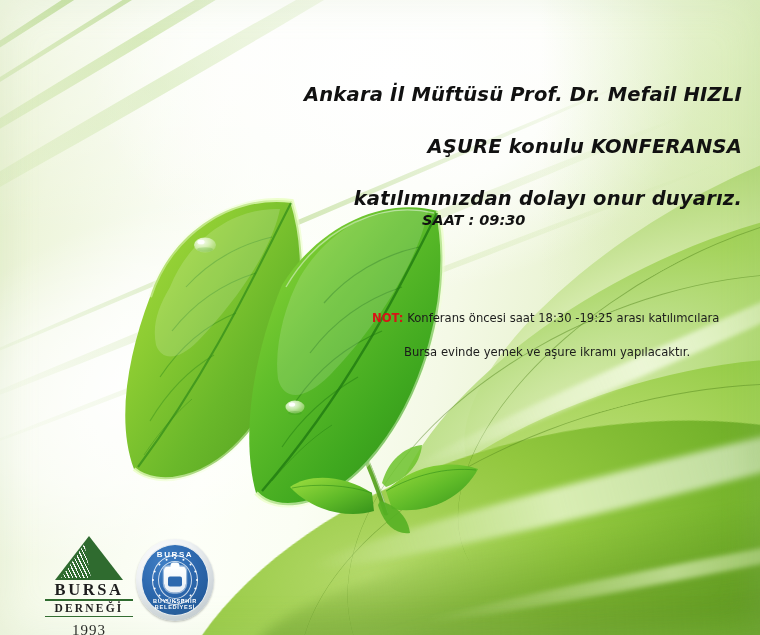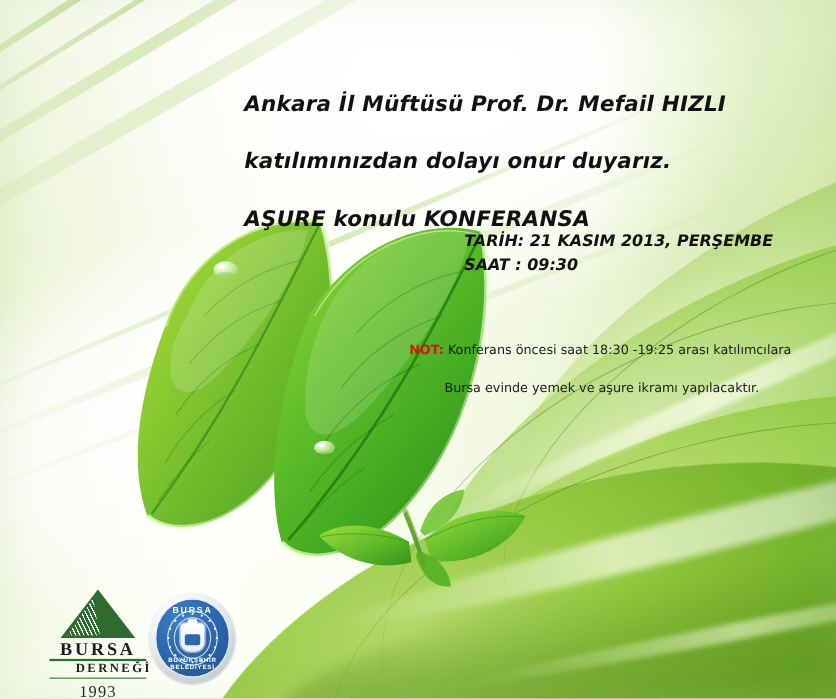--- a/index.html
+++ b/index.html
@@ -113,21 +113,21 @@
     position:absolute;right:0;top:0;width:220px;height:330px;
     background:linear-gradient(270deg, rgba(206,231,163,.55) 0%, rgba(206,231,163,0) 100%);
   }
 
   
   .leaf-group{position:absolute;left:86px;top:175px;width:420px;height:360px;}
 
   
   .headline{
     position:absolute;left:222px;top:56px;width:520px;
-    text-align:left;
+    text-align:right;
     font-family:"DejaVu Sans","Liberation Sans",sans-serif;
     font-weight:700;font-style:italic;
     font-size:19.5px;line-height:26px;
     color:#111111;
     letter-spacing:.2px;
     white-space:pre-line;
   }
   .headline .ln{display:block;}
 
   .details{
@@ -165,21 +165,21 @@
     opacity:.95;
   }
   .bursa-word{
     margin-top:1px;text-align:center;
     font-family:"Liberation Serif","DejaVu Serif",serif;
     font-weight:700;font-size:16.5px;letter-spacing:2.6px;color:#1d1d1d;
     line-height:17px;
   }
   .rule{height:1.6px;background:#2f6b2f;margin:1px auto 1px;width:88px;}
   .dernegi-word{
-    text-align:right;
+    text-align:center;
     font-family:"Liberation Serif","DejaVu Serif",serif;
     font-weight:700;font-size:11.5px;letter-spacing:2.2px;color:#1d1d1d;line-height:13px;
   }
   .rule2{height:1.4px;background:#2f6b2f;margin:1.5px auto 0;width:88px;}
   .year-word{
     text-align:center;margin-top:5px;
     font-family:"Liberation Serif","DejaVu Serif",serif;
     font-size:15px;color:#1d1d1d;letter-spacing:1px;
   }
 
@@ -363,26 +363,25 @@
         <path d="M300 316 C326 290 364 284 392 294 C376 324 340 340 306 334 Z" fill="url(#lgSmall)"></path>
         <path d="M300 316 C328 300 360 292 390 295" fill="none" stroke="#2c8a16" stroke-width="1" opacity=".55"></path>
         <path d="M292 330 C298 350 310 360 324 358 C322 342 310 330 294 326 Z" fill="#55b024" opacity=".9"></path>
         <path d="M296 308 C302 286 318 272 336 270 C334 290 320 304 300 312 Z" fill="#6cc22c" opacity=".85"></path>
       </g>
     </svg>
   </div>
 
   <div class="headline">
     <span class="ln">Ankara İl Müftüsü Prof. Dr. Mefail HIZLI</span>
+    <span class="ln">AŞURE konulu KONFERANSA</span>
     <span class="ln">katılımınızdan dolayı onur duyarız.</span>
-    <span class="ln">AŞURE konulu KONFERANSA</span>
   </div>
 
   <div class="details">
-    <span class="ln">TARİH: 21 KASIM 2013, PERŞEMBE</span>
     <span class="ln">SAAT : 09:30</span>
   </div>
 
   <div class="note">
     <span class="nlabel">NOT</span><span class="nlabel">:</span><span> Konferans öncesi saat 18:30 -19:25 arası katılımcılara</span>
     <span class="nline2">Bursa evinde yemek ve aşure ikramı yapılacaktır.</span>
   </div>
 
   <div class="logo-dernegi">
     <div class="mount-wrap">

